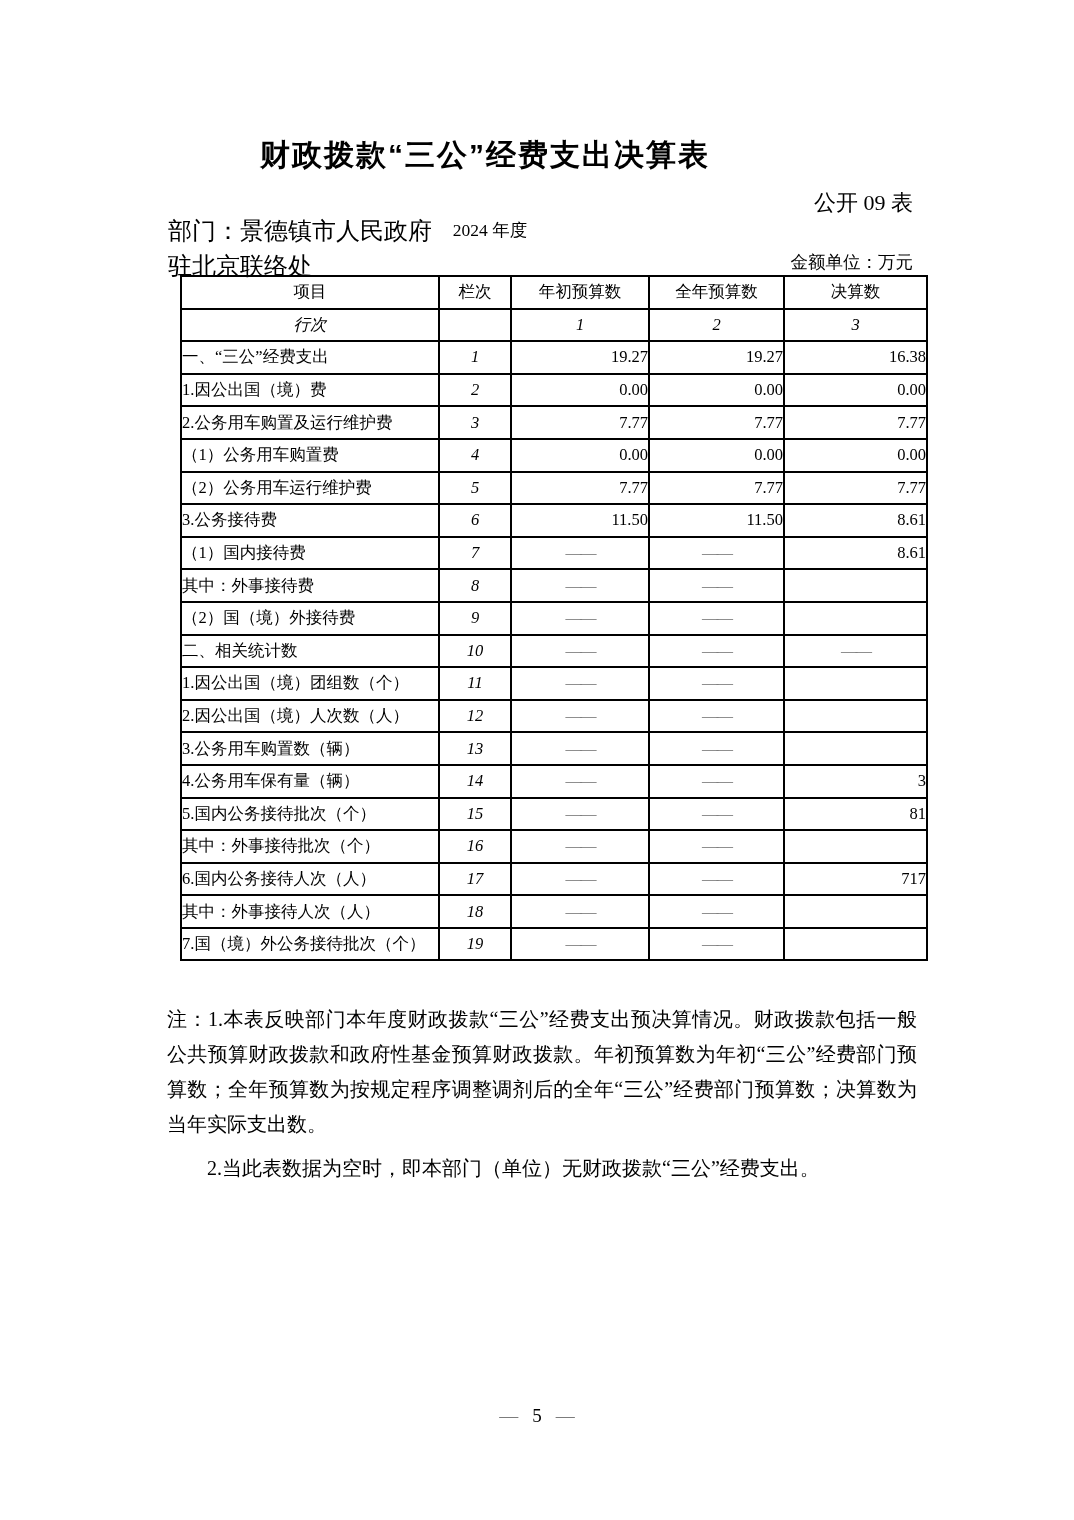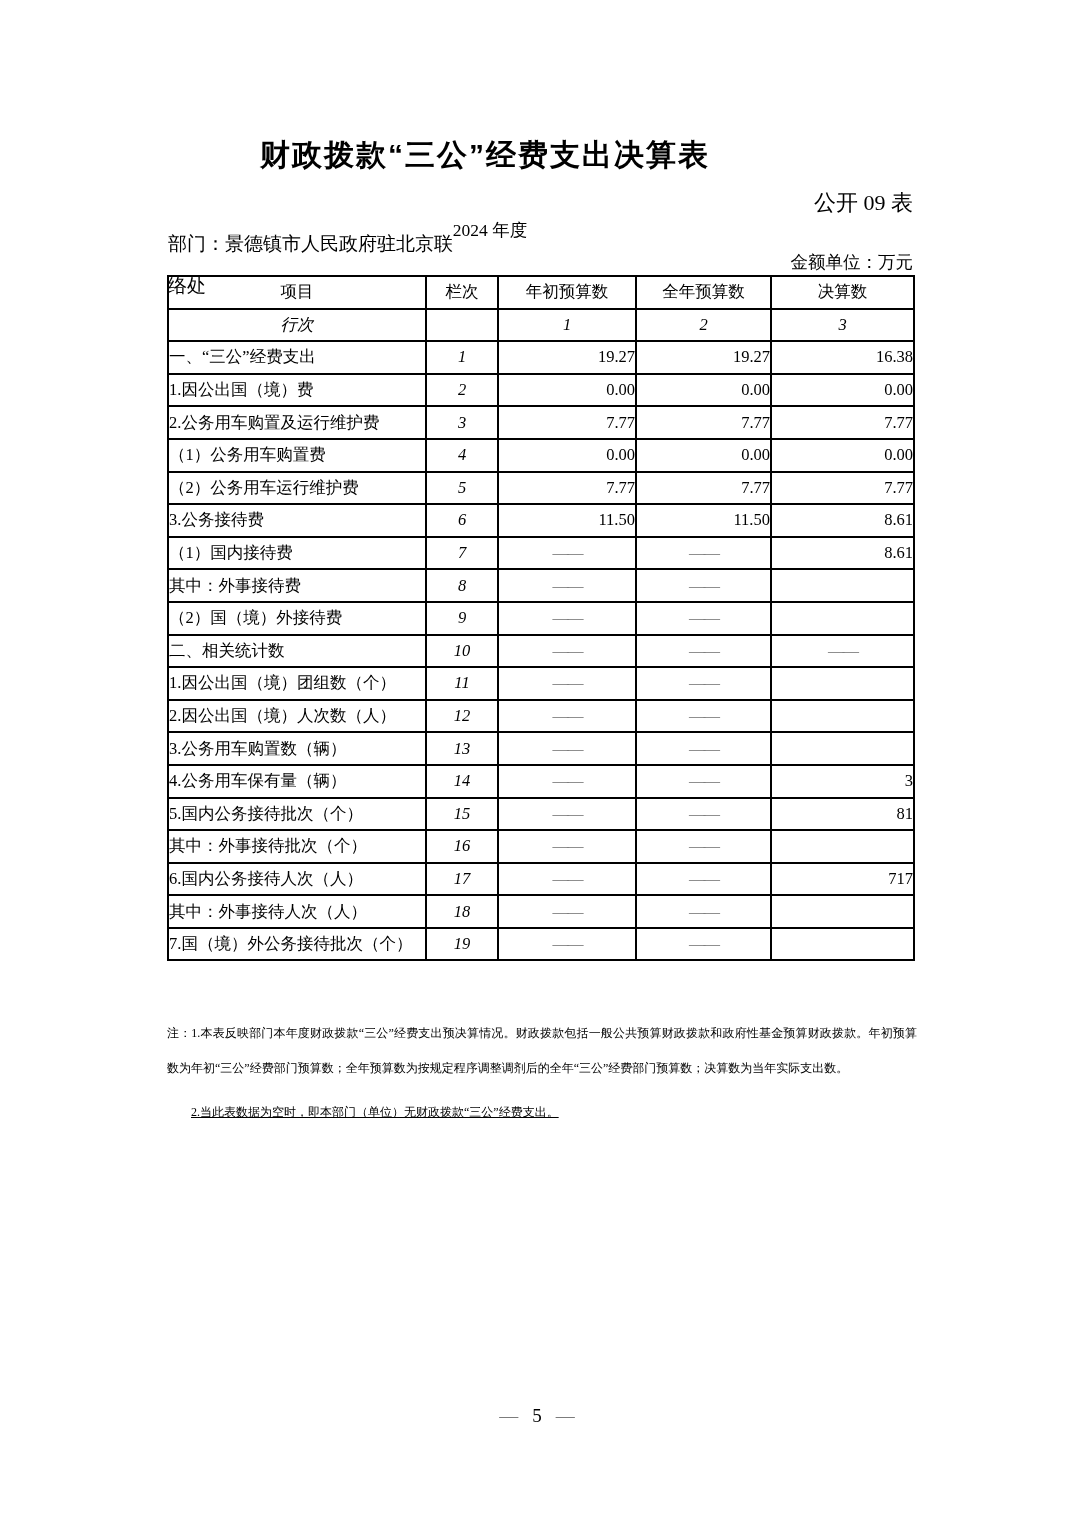--- a/index.html
+++ b/index.html
@@ -12,53 +12,53 @@
     position:absolute;top:135px;left:0;width:970px;text-align:center;
     font-family:"Liberation Sans","DejaVu Sans",sans-serif;
     font-size:30px;font-weight:700;letter-spacing:2px;
   }
   .doc-code{
     position:absolute;top:188px;left:167px;width:746px;
     text-align:right;font-size:22px;
   }
   .meta-dept{
     position:absolute;top:214px;left:168px;width:286px;
-    font-size:19px;line-height:42px;margin-top:9px;
+    font-size:24px;line-height:35px;
   }
   .meta-period{
     position:absolute;top:214px;left:0;width:980px;text-align:center;
     font-size:17.5px;line-height:33px;
   }
   .meta-unit{
     position:absolute;top:214px;left:167px;width:746px;text-align:right;
     font-size:17.5px;line-height:33px;margin-top:32px;
   }
   table.budget{
-    position:absolute;top:275px;left:167px;width:746px;
+    position:absolute;top:275px;left:180px;width:746px;
     border-collapse:collapse;table-layout:fixed;
   }
   table.budget td,table.budget th{
     border:2px solid #000;height:30.6px;padding:0;
     font-size:16.5px;font-weight:normal;vertical-align:middle;
     overflow:hidden;white-space:nowrap;
   }
   td.c{text-align:center;font-style:italic;}
   td.item{text-align:left;}
   td.num{text-align:right;padding-right:10px;}
   td.num.dash{text-align:center;padding-right:0;color:#7d7d7d;letter-spacing:-2px;}
   td.indent-0{padding-left:5px;}
   td.indent-1{padding-left:15px;}
   td.indent-2{padding-left:36px;}
   td.indent-3{padding-left:72px;}
   .notes{
     position:absolute;top:1002px;left:167px;width:750px;
-    font-size:12px;line-height:35px;text-align:justify;margin-top:14px;
+    font-size:20px;line-height:35px;text-align:justify;
   }
   .notes p{margin:0;}
-  .notes p.note2{margin-top:9px;text-indent:2em;text-decoration:underline;}
+  .notes p.note2{margin-top:9px;text-indent:2em;}
   .footer{
     position:absolute;top:1405px;left:0;width:1074px;text-align:center;
     font-size:19px;
   }
   .footer .dash{color:#777;}
   .footer .num{margin:0 14px;}
 </style>
 </head>
 <body>
 

